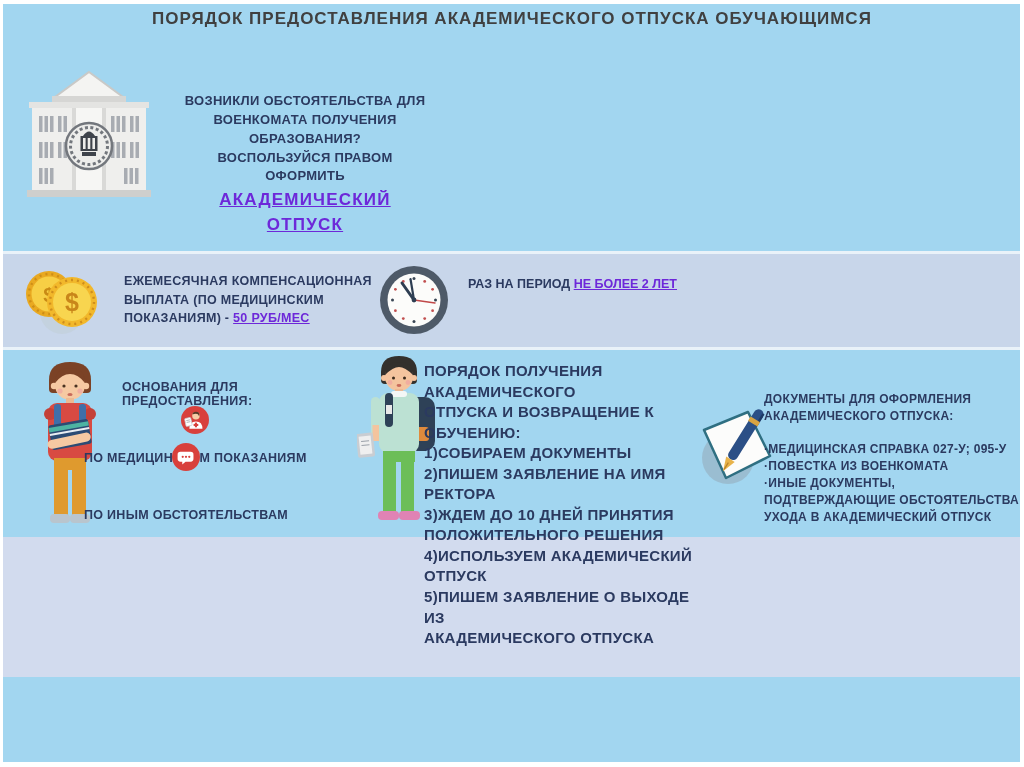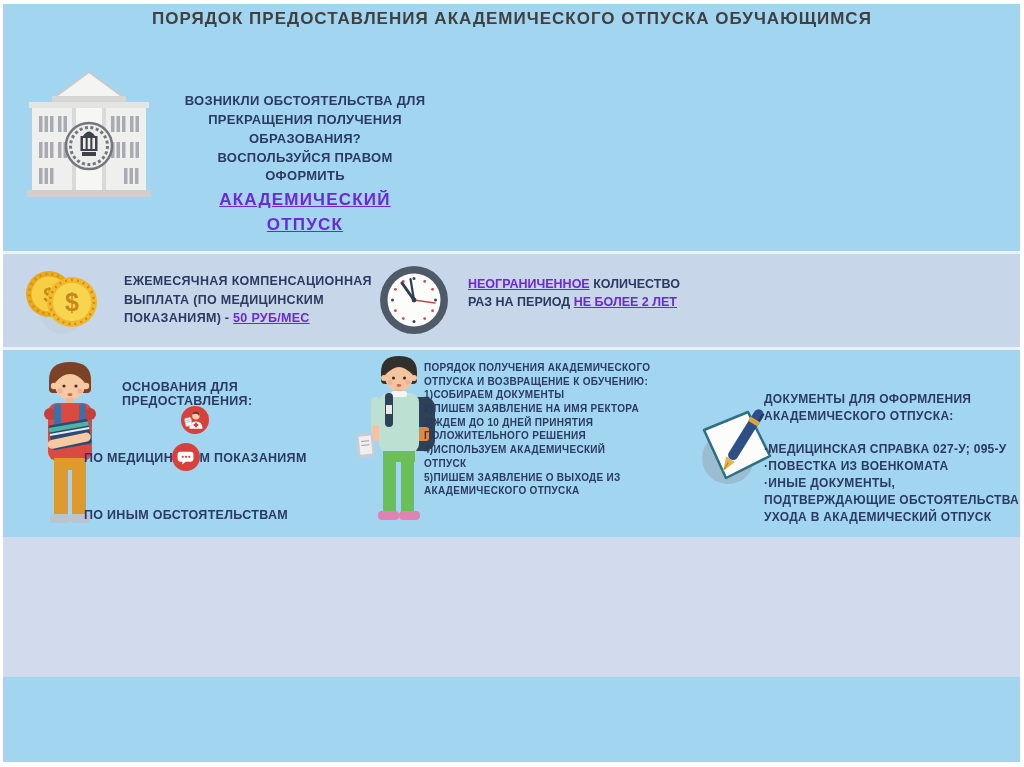--- a/index.html
+++ b/index.html
@@ -17,21 +17,21 @@
   .title{top:9px;left:0;width:100%;text-align:center;font-size:17px;letter-spacing:1px;color:#404040;}
   .red{color:#6d28d9;text-decoration:underline;}
   .intro-text{left:180px;top:92px;width:250px;text-align:center;font-size:13px;line-height:1.45;}
   .intro-highlight{font-size:17px;letter-spacing:1.2px;margin-top:2px;}
   .payment-text{left:124px;top:272px;width:268px;font-size:12.5px;line-height:1.48;}
   .term-block{left:468px;top:266px;width:270px;font-size:12.5px;line-height:1.45;}
   .term-lines{margin-top:9px;}
   .grounds-heading{left:122px;top:380px;width:245px;font-size:12.5px;}
   .ground-row{display:flex;align-items:center;gap:10px;flex-direction:column;}
   .ground-row .lbl{font-size:12.5px;letter-spacing:0.3px;line-height:28px;}
-  .proc-block{left:424px;top:361px;width:282px;font-size:10px;line-height:1.37;}
+  .proc-block{left:424px;top:361px;width:282px;font-size:15px;line-height:1.37;}
   .docs-block{left:764px;top:377px;width:256px;font-size:12px;line-height:1.42;margin-top:14px;}
   .docs-items{margin-top:16px;}
   svg{display:block;}
 </style>
 </head>
 <body>
 
 <div class="slide">
   <div class="bg"></div>
   <div class="band-mid"></div>
@@ -81,21 +81,21 @@
     <path d="M59 66 Q65 57 71 66 Z" fill="#3E434B"></path>
     <rect x="56.5" y="66" width="17" height="15" fill="#3E434B"></rect>
     <rect x="59" y="68" width="2.6" height="11" fill="#EDEDEB"></rect>
     <rect x="63.7" y="68" width="2.6" height="11" fill="#EDEDEB"></rect>
     <rect x="68.4" y="68" width="2.6" height="11" fill="#EDEDEB"></rect>
     <rect x="58" y="82" width="14" height="4" fill="#3E434B"></rect>
   </svg>
 
   <div class="abs intro-text">
     <div class="t">ВОЗНИКЛИ ОБСТОЯТЕЛЬСТВА ДЛЯ
-ПРЕКРАЩЕНИЯ ПОЛУЧЕНИЯ
+ВОЕНКОМАТА ПОЛУЧЕНИЯ
 ОБРАЗОВАНИЯ?</div>
     <div class="t">ВОСПОЛЬЗУЙСЯ ПРАВОМ ОФОРМИТЬ</div>
     <div class="t red intro-highlight">АКАДЕМИЧЕСКИЙ ОТПУСК</div>
   </div>
 
   <svg class="abs" style="left:22px;top:260px;" width="78" height="76" viewBox="0 0 78 76">
     <circle cx="40" cy="52" r="22" fill="#C3D0DB" opacity="0.75"></circle>
     <circle cx="27" cy="34" r="23" fill="#E9A921"></circle>
     <circle cx="27" cy="34" r="17.5" fill="#F7CF45"></circle>
     <circle cx="27" cy="34" r="20" fill="none" stroke="#C98A15" stroke-width="2.4" stroke-dasharray="2 4" opacity="0.85"></circle>
@@ -128,21 +128,20 @@
         <circle cx="26.3" cy="18.4" r="1.4" fill="#C25050"></circle>
     </g>
     <line x1="37" y1="37" x2="25" y2="20" stroke="#2E3E52" stroke-width="3" stroke-linecap="round"></line>
     <line x1="37" y1="37" x2="33.5" y2="16" stroke="#2E3E52" stroke-width="2.2" stroke-linecap="round"></line>
     <line x1="37" y1="37" x2="58" y2="40" stroke="#C04848" stroke-width="1.5" stroke-linecap="round"></line>
     <circle cx="37" cy="37" r="2.4" fill="#2E3E52"></circle>
   </svg>
 
   <div class="abs term-block">
     <div class="term-lines">
-      <div><span class="red">НЕОГРАНИЧЕННОЕ</span><span> КОЛИЧЕСТВО</span></div>
       <div><span>РАЗ НА ПЕРИОД </span><span class="red">НЕ БОЛЕЕ 2 ЛЕТ</span></div>
     </div>
   </div>
 
   <svg class="abs" style="left:27px;top:358px;" width="86" height="172" viewBox="0 0 86 172">
     <path d="M22 22 Q22 4 43 4 Q64 4 64 22 L64 31 Q64 35 60 35 L26 35 Q22 35 22 31 Z" fill="#7B4226"></path>
     <circle cx="27" cy="28" r="3.2" fill="#F6C9A2"></circle>
       <circle cx="59" cy="28" r="3.2" fill="#F6C9A2"></circle>
     <circle cx="43" cy="27" r="15" fill="#F6C9A2"></circle>
     <path d="M28 25 Q28 10 43 10 Q58 10 58 25 Q51 16 43 16 Q35 16 28 25 Z" fill="#7B4226"></path>

